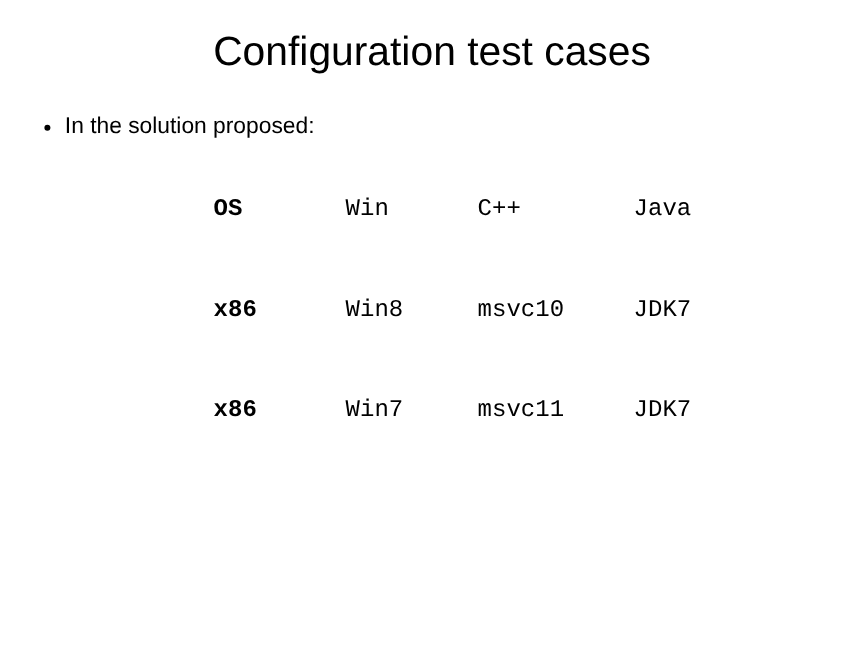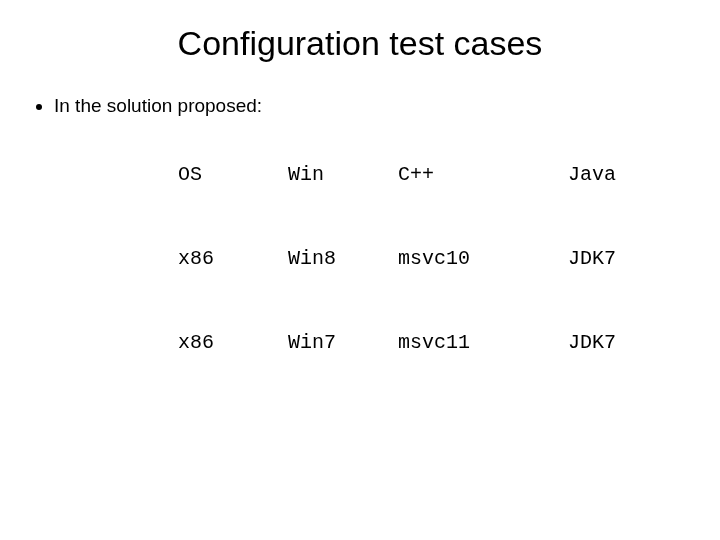--- a/index.html
+++ b/index.html
@@ -41,24 +41,24 @@
     font-size: 20px;
     line-height: 1.4;
     margin: 0 0 28px 58px;
   }
   .table-row {
     white-space: pre;
   }
   .col {
     display: inline-block;
   }
-  .c1 { width: 110px; }
+  .c1 { width: 110px; font-weight: bold; }
   .c2 { width: 110px; }
   .c3 { width: 130px; }
-  .c4 { width: 90px; margin-left: 40px; }
+  .c4 { width: 90px; }
 </style>
 </head>
 <body>
 
 <div class="slide">
 
   <h1 class="title">Configuration test cases</h1>
 
   <ul class="bullets">
     <li class="first">In the solution proposed:</li>

